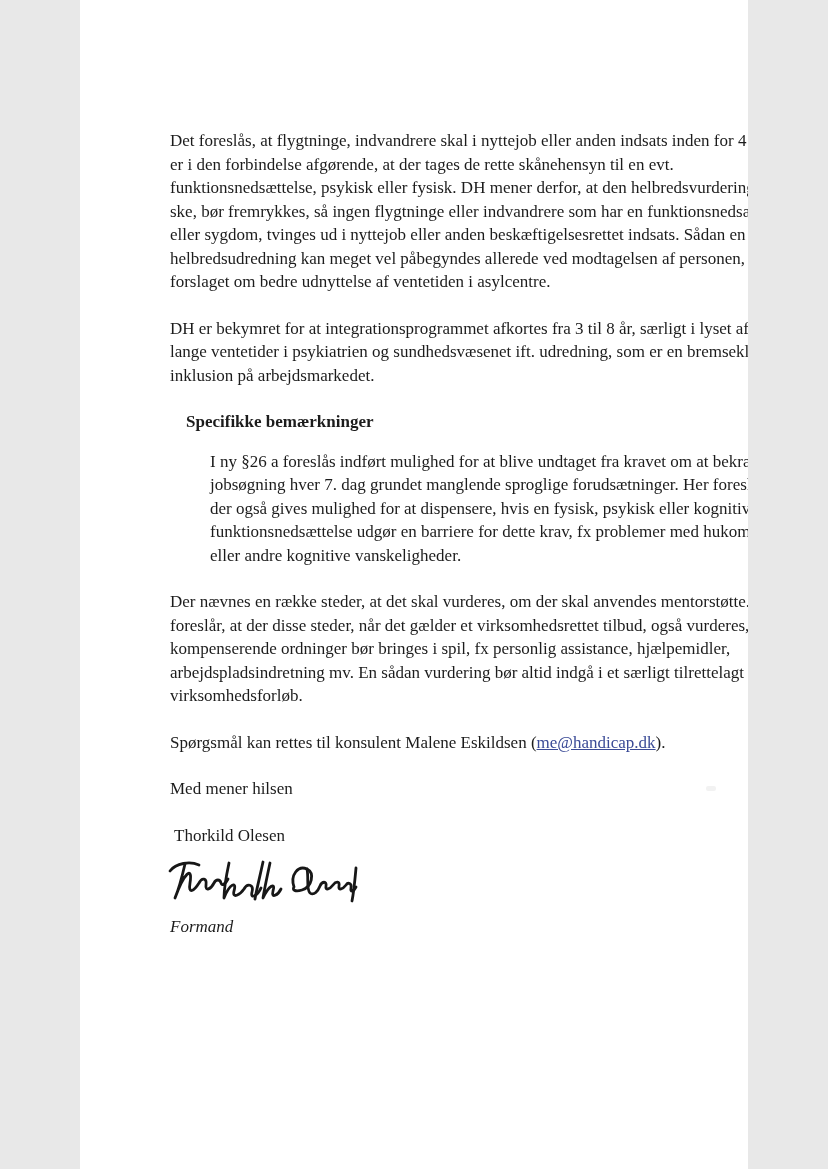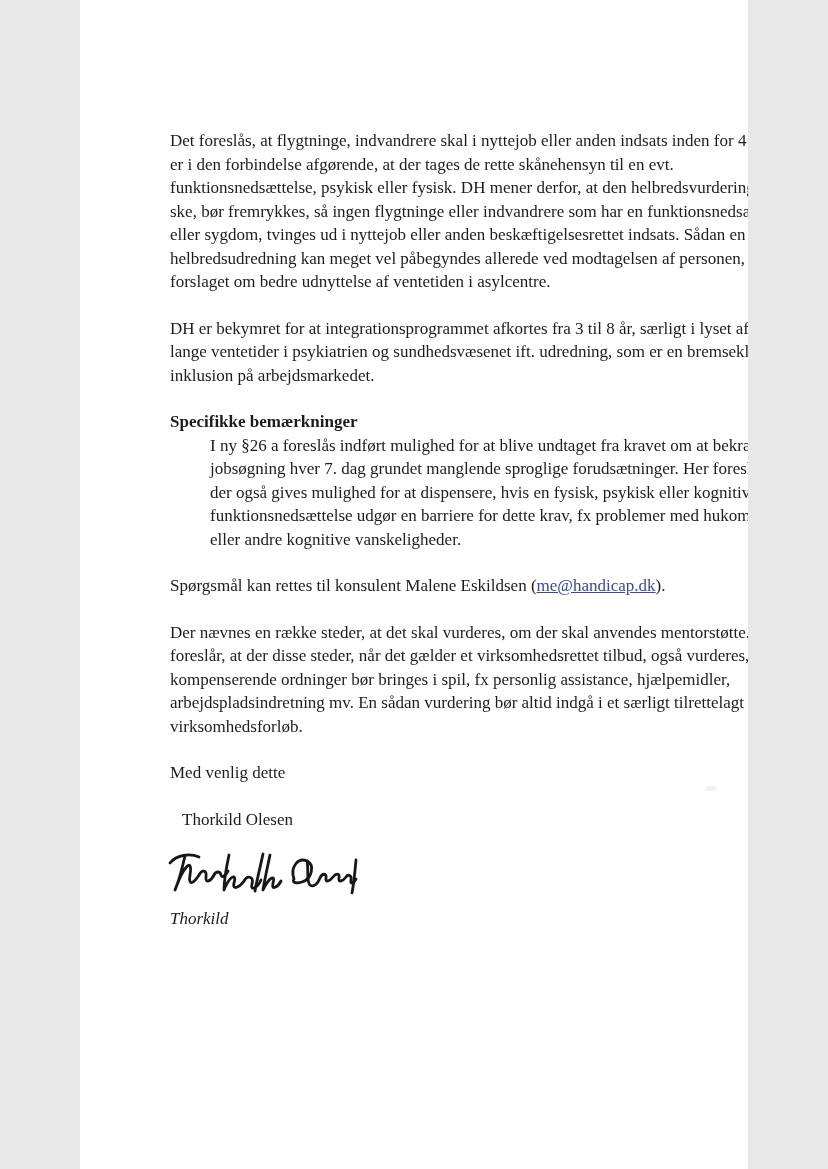--- a/index.html
+++ b/index.html
@@ -23,41 +23,41 @@
     left: 90px;
     width: 652px;
   }
   .para {
     margin: 0 0 23px 0;
     font-size: 17px;
     line-height: 23.5px;
     text-align: left;
   }
   .heading {
-    margin: 0;
+    margin: 16px;
     font-size: 17px;
     line-height: 23.5px;
     font-weight: bold;
   }
   .para.tight {
     margin-top: 0;
     margin-left: 40px;
   }
   .contact-line a {
     color: #3a4a96;
     text-decoration: underline;
     cursor: pointer;
   }
   .closing {
     margin: 0 0 23px 0;
     font-size: 17px;
     line-height: 23.5px;
   }
   .signer-name {
-    margin: 12px;
+    margin: 4px;
     font-size: 17px;
     line-height: 23.5px;
   }
   .signature-wrap {
     margin: 4px 0 8px -4px;
     height: 56px;
   }
   .signature-wrap svg {
     display: block;
   }
@@ -86,40 +86,40 @@
 
     <p class="para">Det foreslås, at flygtninge, indvandrere skal i nyttejob eller anden indsats inden for 4 uger. Det er i den forbindelse afgørende, at der tages de rette skånehensyn til en evt. funktionsnedsættelse, psykisk eller fysisk. DH mener derfor, at den helbredsvurdering, der skal ske, bør fremrykkes, så ingen flygtninge eller indvandrere som har en funktionsnedsættelser eller sygdom, tvinges ud i nyttejob eller anden beskæftigelsesrettet indsats. Sådan en helbredsudredning kan meget vel påbegyndes allerede ved modtagelsen af personen, jf. forslaget om bedre udnyttelse af ventetiden i asylcentre.</p>
 
 
     <p class="para">DH er bekymret for at integrationsprogrammet afkortes fra 3 til 8 år, særligt i lyset af de meget lange ventetider i psykiatrien og sundhedsvæsenet ift. udredning, som er en bremseklods ift. inklusion på arbejdsmarkedet.</p>
 
     <p class="heading">Specifikke bemærkninger</p>
 
     <p class="para tight">I ny §26 a foreslås indført mulighed for at blive undtaget fra kravet om at bekræfte aktiv jobsøgning hver 7. dag grundet manglende sproglige forudsætninger. Her foreslår DH, at der også gives mulighed for at dispensere, hvis en fysisk, psykisk eller kognitiv funktionsnedsættelse udgør en barriere for dette krav, fx problemer med hukommelse eller andre kognitive vanskeligheder.</p>
 
+    <p class="para">Der nævnes en række steder, at det skal vurderes, om der skal anvendes mentorstøtte. DH foreslår, at der disse steder, når det gælder et virksomhedsrettet tilbud, også vurderes, om andre kompenserende ordninger bør bringes i spil, fx personlig assistance, hjælpemidler, arbejdspladsindretning mv. En sådan vurdering bør altid indgå i et særligt tilrettelagt virksomhedsforløb.</p>
+
     <p class="para contact-line"><span>Spørgsmål kan rettes til konsulent Malene Eskildsen (</span><a>me@handicap.dk</a><span>).</span></p>
 
-    <p class="para">Der nævnes en række steder, at det skal vurderes, om der skal anvendes mentorstøtte. DH foreslår, at der disse steder, når det gælder et virksomhedsrettet tilbud, også vurderes, om andre kompenserende ordninger bør bringes i spil, fx personlig assistance, hjælpemidler, arbejdspladsindretning mv. En sådan vurdering bør altid indgå i et særligt tilrettelagt virksomhedsforløb.</p>
-
-    <p class="closing">Med venlig dette</p>
+    <p class="closing">Med mener hilsen</p>
 
     <p class="signer-name">Thorkild Olesen</p>
 
     <div class="signature-wrap">
       <svg width="200" height="56" viewBox="0 0 200 56" fill="none" stroke="#171717" stroke-width="2.8" stroke-linecap="round" stroke-linejoin="round">
         <path d="M4,20 C10,12 24,10 33,14"></path>
         <path d="M19,13 C16,26 12,40 9,47 C18,22 27,14 24,32 C22,44 28,40 33,32 C36,26 41,27 40,34 C39,41 45,38 48,32 C50,28 54,28 55,32 C56,36 60,32 62,28"></path>
         <path d="M63,12 C60,26 58,40 58,47 C64,32 71,30 68,40 C66,48 74,44 78,38 C81,32 88,33 86,41 C84,49 92,44 95,37"></path>
         <path d="M97,11 C94,25 90,41 89,48"></path>
         <path d="M104,12 C101,26 98,40 97,47 C103,34 110,31 107,40 C105,48 112,44 115,38"></path>
         <path d="M128,36 C124,24 132,14 141,18 C149,22 146,36 136,39 C129,41 126,39 128,36"></path>
         <path d="M141,18 C143,28 140,38 144,42 C148,45 152,40 154,35 C156,30 161,30 160,35 C159,40 164,38 167,34 C170,30 174,30 173,35 C172,40 177,38 180,34 C182,31 186,32 185,37 C184,42 188,40 190,36"></path>
         <path d="M186,50 C188,40 189,28 190,17"></path>
       </svg>
     </div>
 
-    <p class="signer-title">Thorkild</p>
+    <p class="signer-title">Formand</p>
 
   </div>
 
   <div class="scan-smudge"></div>
 
 </div>
 
 </body></html>

